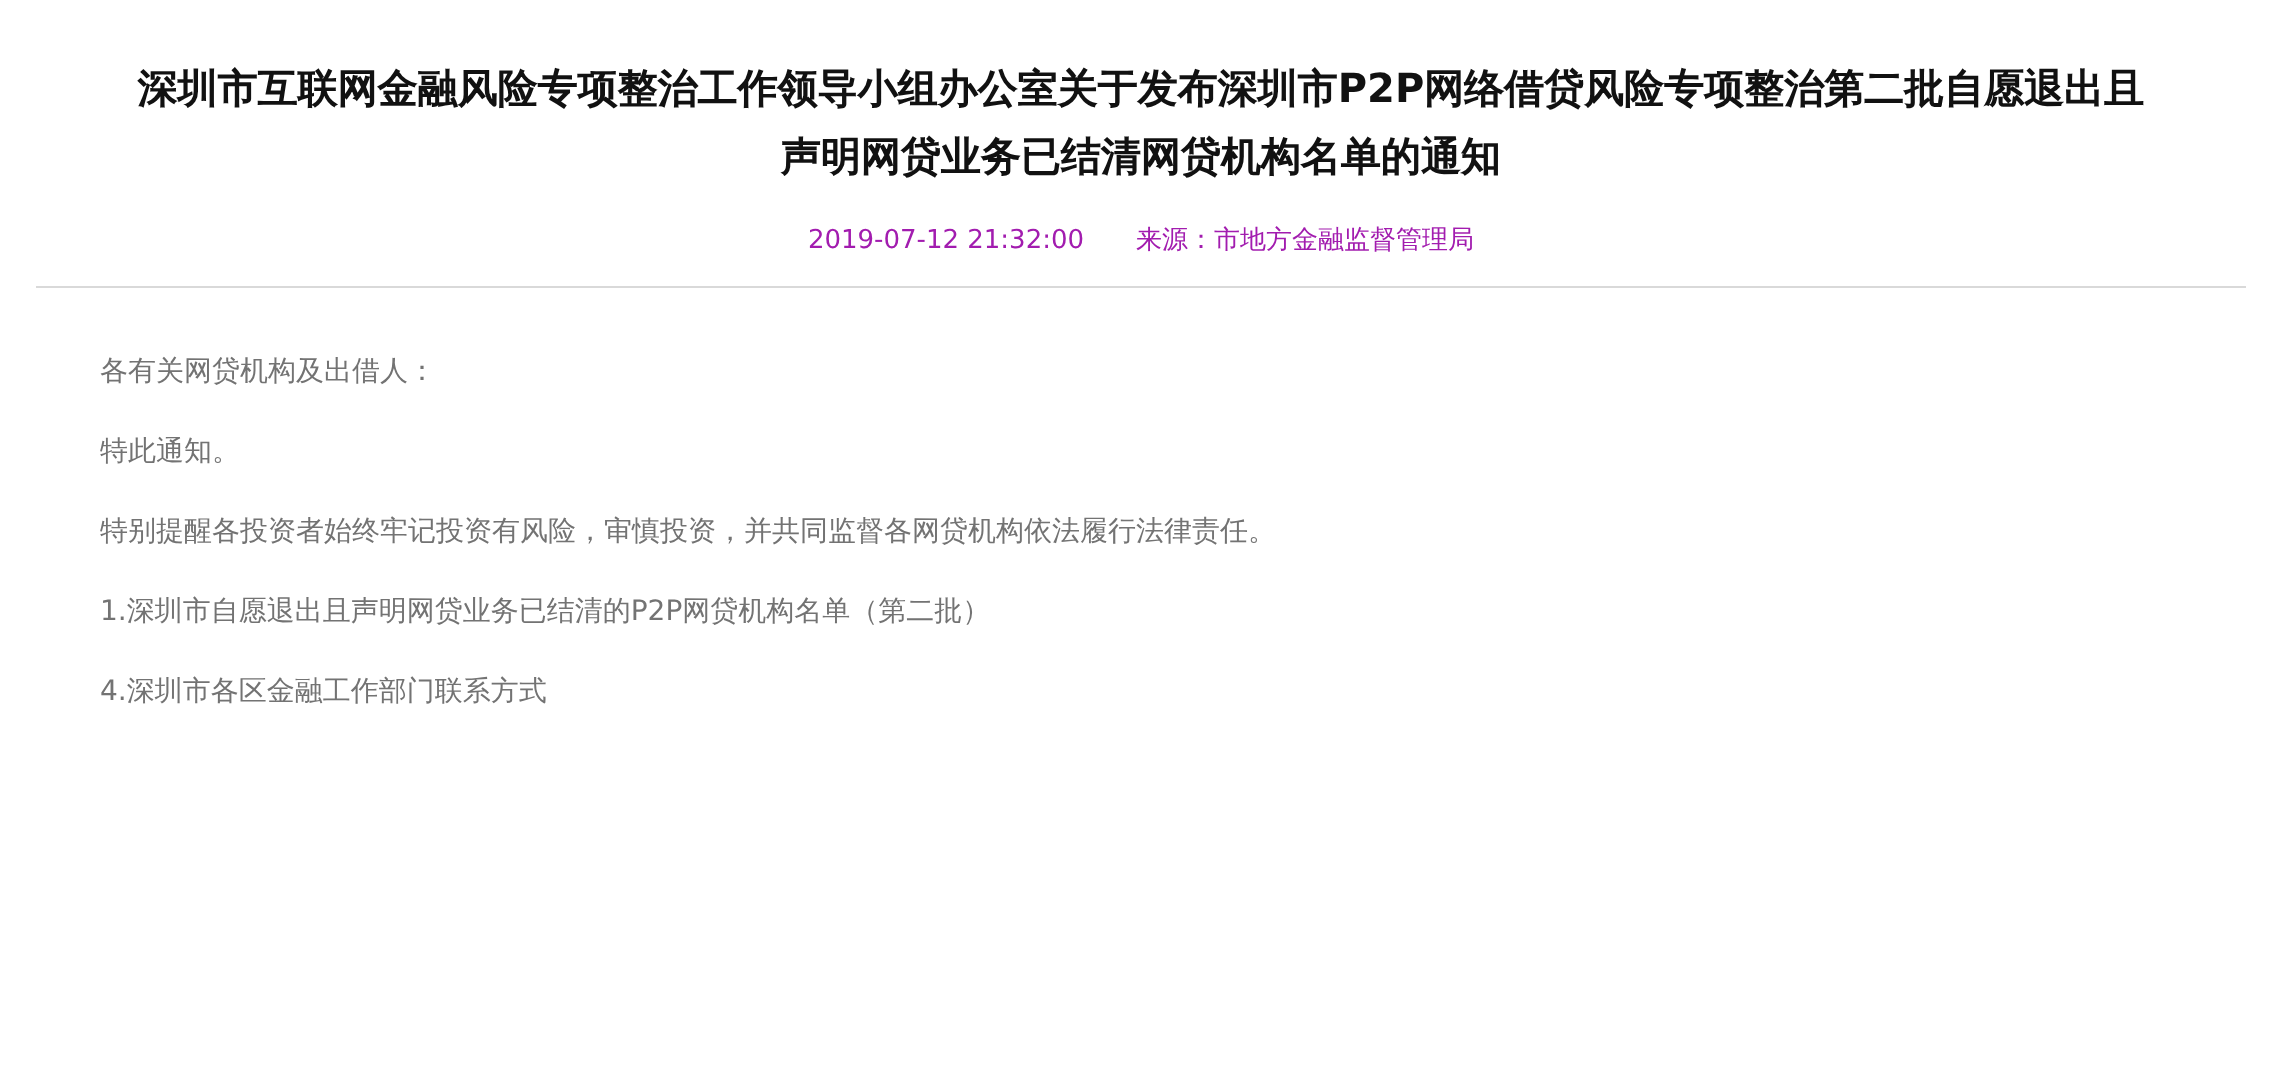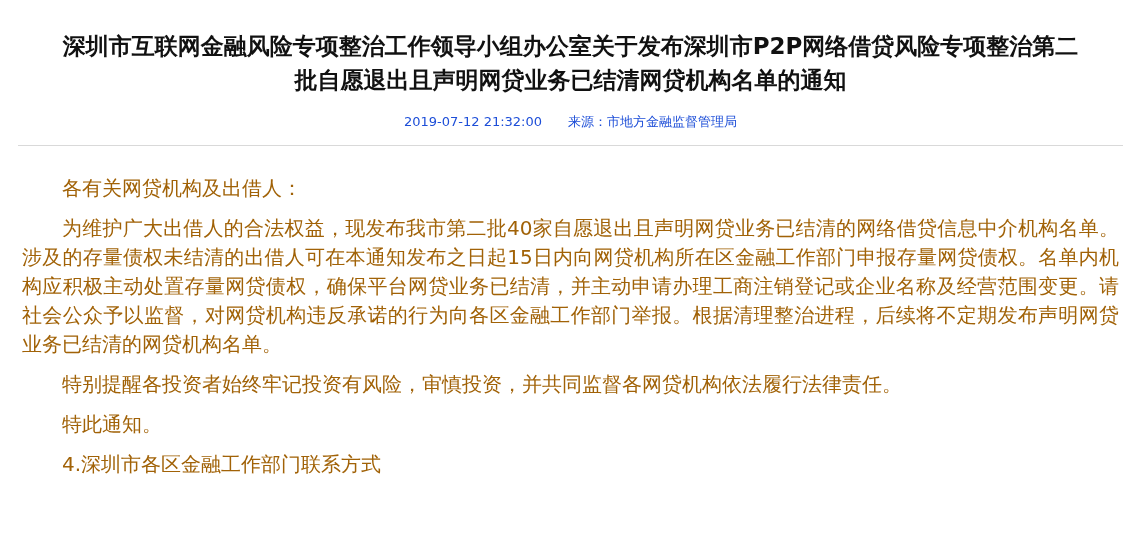--- a/index.html
+++ b/index.html
@@ -16,48 +16,48 @@
   }
   .page {
     width: 1141px;
     height: 536px;
     box-sizing: border-box;
     position: relative;
   }
   .title {
     font-family: "DejaVu Sans", "Liberation Sans", sans-serif;
     font-weight: bold;
-    font-size: 23px;
+    font-size: 20px;
     line-height: 34px;
     text-align: center;
     color: #111111;
     padding: 14px 60px 0 60px;
     letter-spacing: 0px;
   }
   .meta {
     text-align: center;
     font-family: "DejaVu Sans", "Liberation Sans", sans-serif;
     font-size: 13px;
-    color: #1d4ed8;
+    color: #a21caf;
     margin-top: 16px;
   }
   .meta .meta-source {
     margin-left: 26px;
   }
   .divider {
     border: none;
     border-top: 1px solid #d9d9d9;
     margin: 14px 18px 0 18px;
   }
   .body {
     padding: 0 22px 0 22px;
     font-family: "DejaVu Sans", "Liberation Sans", sans-serif;
-    font-size: 20px;
+    font-size: 14px;
     line-height: 29px;
-    color: #a16207;
+    color: #737373;
   }
   .p {
     margin: 0;
     padding: 0;
     text-align: justify;
   }
   .p-first {
     margin-top: 28px;
   }
   .indent {
@@ -78,19 +78,19 @@
   <h1 class="title">深圳市互联网金融风险专项整治工作领导小组办公室关于发布深圳市P2P网络借贷风险专项整治第二批自愿退出且声明网贷业务已结清网贷机构名单的通知</h1>
 
   <div class="meta">
     <span>2019-07-12 21:32:00</span><span class="meta-source">来源：</span><span>市地方金融监督管理局</span>
   </div>
 
   <hr class="divider">
 
   <div class="body">
     <p class="p p-first indent">各有关网贷机构及出借人：</p>
-    <p class="p indent gap">为维护广大出借人的合法权益，现发布我市第二批40家自愿退出且声明网贷业务已结清的网络借贷信息中介机构名单。涉及的存量债权未结清的出借人可在本通知发布之日起15日内向网贷机构所在区金融工作部门申报存量网贷债权。名单内机构应积极主动处置存量网贷债权，确保平台网贷业务已结清，并主动申请办理工商注销登记或企业名称及经营范围变更。请社会公众予以监督，对网贷机构违反承诺的行为向各区金融工作部门举报。根据清理整治进程，后续将不定期发布声明网贷业务已结清的网贷机构名单。</p>
+    <p class="p indent gap">特此通知。</p>
     <p class="p indent gap">特别提醒各投资者始终牢记投资有风险，审慎投资，并共同监督各网贷机构依法履行法律责任。</p>
-    <p class="p indent gap">特此通知。</p>
+    <p class="p indent attach-item">1.深圳市自愿退出且声明网贷业务已结清的P2P网贷机构名单（第二批）</p>
     <p class="p indent attach-item">4.深圳市各区金融工作部门联系方式</p>
   </div>
 
 </div>
 
 </body></html>

